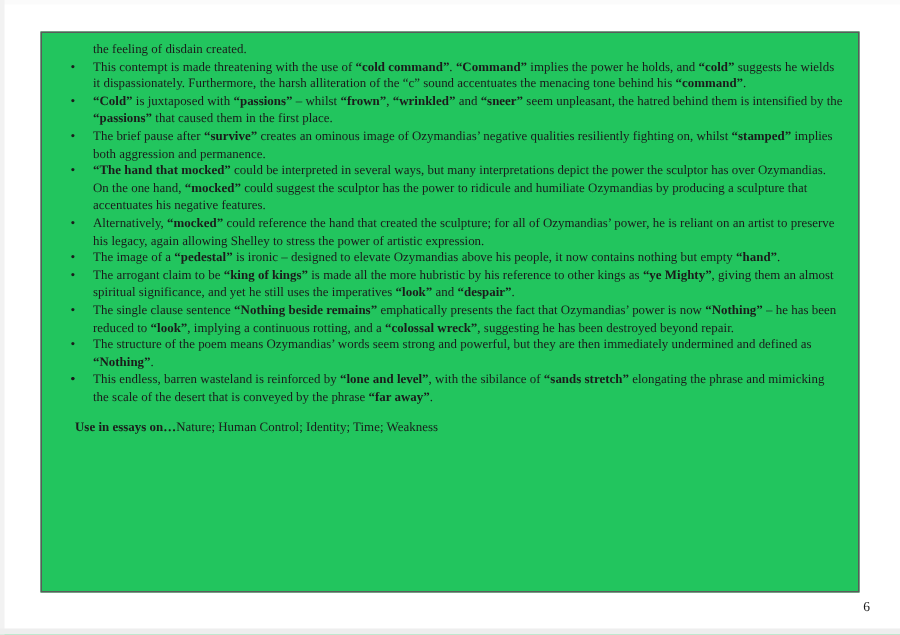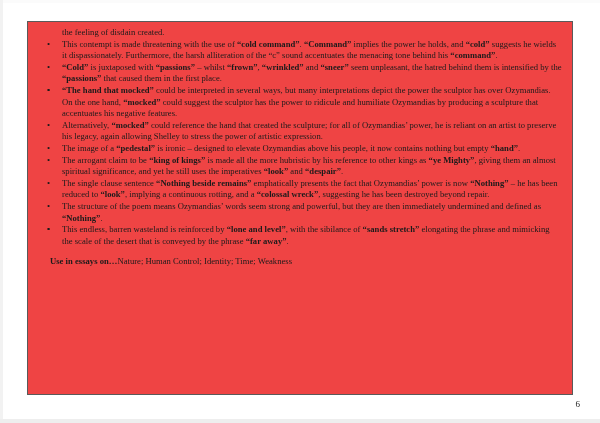--- a/index.html
+++ b/index.html
@@ -45,21 +45,21 @@
 
   
   .content-box {
     position: absolute;
     left: 27px;
     top: 21px;
     width: 546px;
     height: 374px;
     border: 1.4px solid #5a5a5a;
     box-sizing: border-box;
-    background: #ef4444;
+    background: #22c55e;
     padding: 4px 8px 0 10px;
     box-sizing: border-box;
   }
 
   .lead-line {
     font-size: 8.6px;
     line-height: 11.6px;
     margin: 1px 0 0 24px;
     letter-spacing: 0.02px;
   }
@@ -131,20 +131,21 @@
       <li>
         <span class="bullet-marker">•</span>
         <span class="li-text">This contempt is made threatening with the use of <b>“cold command”</b>. <b>“Command”</b> implies the power he holds, and <b>“cold”</b> suggests he wields it dispassionately. Furthermore, the harsh alliteration of the “c” sound accentuates the menacing tone behind his <b>“command”</b>.</span>
       </li>
       <li>
         <span class="bullet-marker">•</span>
         <span class="li-text"><b>“Cold”</b> is juxtaposed with <b>“passions”</b> – whilst <b>“frown”</b>, <b>“wrinkled”</b> and <b>“sneer”</b> seem unpleasant, the hatred behind them is intensified by the <b>“passions”</b> that caused them in the first place.</span>
       </li>
       <li>
         <span class="bullet-marker">•</span>
+        <span class="li-text">The brief pause after <b>“survive”</b> creates an ominous image of Ozymandias’ negative qualities resiliently fighting on, whilst <b>“stamped”</b> implies both aggression and permanence.</span>
       </li>
       <li>
         <span class="bullet-marker">•</span>
         <span class="li-text"><b>“The hand that mocked”</b> could be interpreted in several ways, but many interpretations depict the power the sculptor has over Ozymandias. On the one hand, <b>“mocked”</b> could suggest the sculptor has the power to ridicule and humiliate Ozymandias by producing a sculpture that accentuates his negative features.</span>
       </li>
       <li>
         <span class="bullet-marker">•</span>
         <span class="li-text">Alternatively, <b>“mocked”</b> could reference the hand that created the sculpture; for all of Ozymandias’ power, he is reliant on an artist to preserve his legacy, again allowing Shelley to stress the power of artistic expression.</span>
       </li>
       <li>

